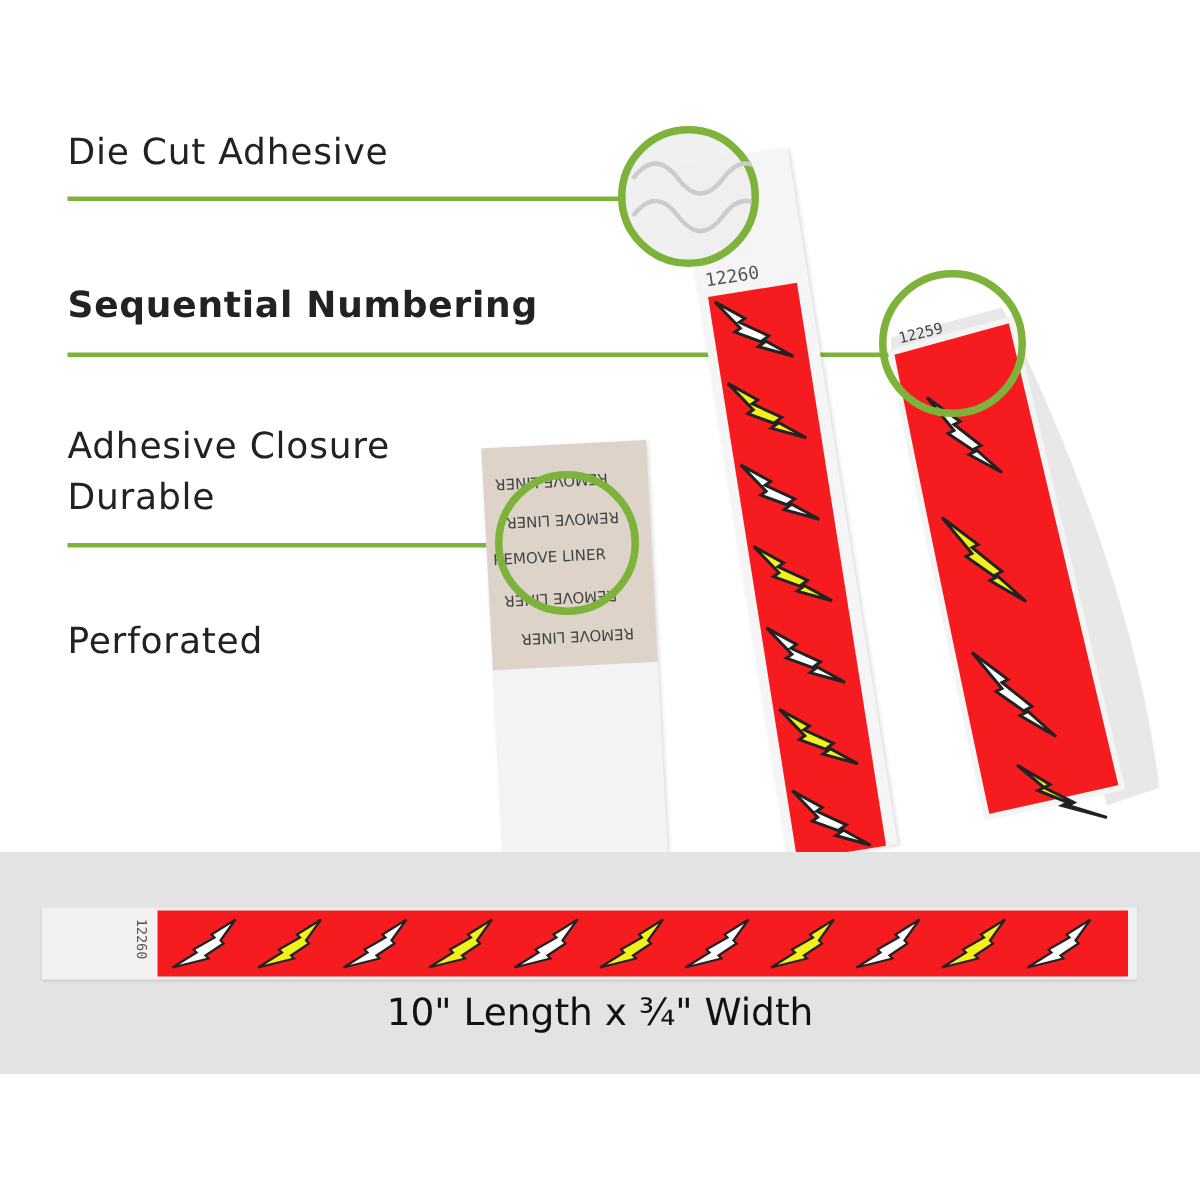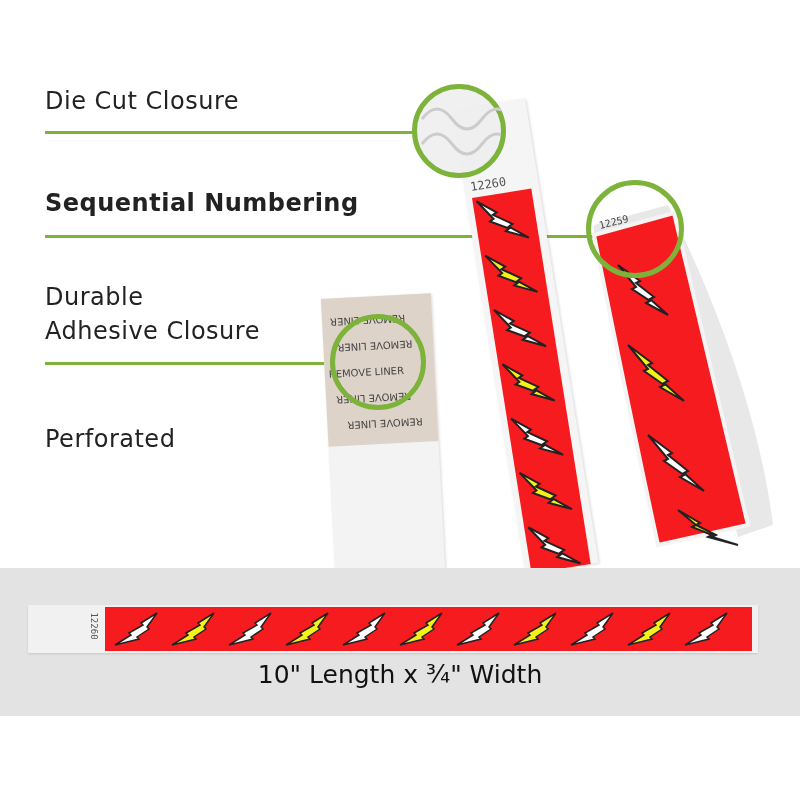--- a/index.html
+++ b/index.html
@@ -12,33 +12,33 @@
   .num { position:absolute; font-family:"DejaVu Sans Mono",monospace; color:#555; font-size:11px; }
   .bottom-band { position:absolute; left:0; top:568px; width:800px; height:148px; background:#e3e3e3; }
   .flat-band { position:absolute; left:28px; top:37px; width:730px; height:48px; background:#f1f1f1; box-shadow:0 1px 2px rgba(0,0,0,0.12); }
   .flat-red { position:absolute; left:77px; top:2px; width:647px; height:44px; background:#f61b1f; display:flex; align-items:center; justify-content:space-around; padding:0 6px; box-sizing:border-box; }
   .dimension { position:absolute; left:0; width:800px; top:92px; text-align:center; font-size:25px; color:#111; }
   .adhesive { position:absolute; background:#ddd3c8; font-size:10px; color:#444; overflow:hidden; }
 </style>
 </head>
 <body>
 
-<div class="feature-label" style="top:84px;">Die Cut Closure</div>
+<div class="feature-label" style="top:84px;">Die Cut Adhesive</div>
 <div class="callout-line" style="top:131px; width:373px;"></div>
 
 <div class="feature-label" style="top:186px;font-weight:bold;">Sequential Numbering</div>
 <div class="callout-line" style="top:235px; width:548px;"></div>
 
 <div class="feature-label" style="top:280px;">
+  <div>Adhesive Closure</div>
   <div>Durable</div>
-  <div>Adhesive Closure</div>
 </div>
 <div class="callout-line" style="top:362px; width:290px;"></div>
 
-<div class="feature-label" style="top:422px;">
+<div class="feature-label" style="top:410px;">
   <div>Perforated</div>
 </div>
 
 <div class="strip-vert" style="left:328px; top:296px; width:110px; height:275px; transform:rotate(-3deg); background:#f3f3f3;">
   <div class="adhesive" style="left:0; top:0; width:110px; height:148px;">
     <div style="position:absolute; top:18px; left:8px; transform:rotate(180deg);">REMOVE LINER</div>
     <div style="position:absolute; top:44px; left:14px; transform:rotate(180deg);">REMOVE LINER</div>
     <div style="position:absolute; top:70px; left:4px;">REMOVE LINER</div>
     <div style="position:absolute; top:96px; left:10px; transform:rotate(180deg);">REMOVE LINER</div>
     <div style="position:absolute; top:122px; left:20px; transform:rotate(180deg);">REMOVE LINER</div>

